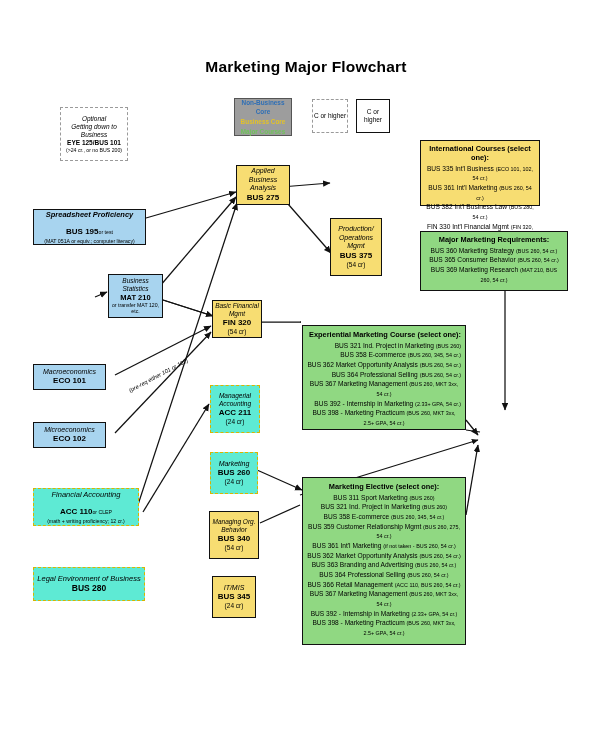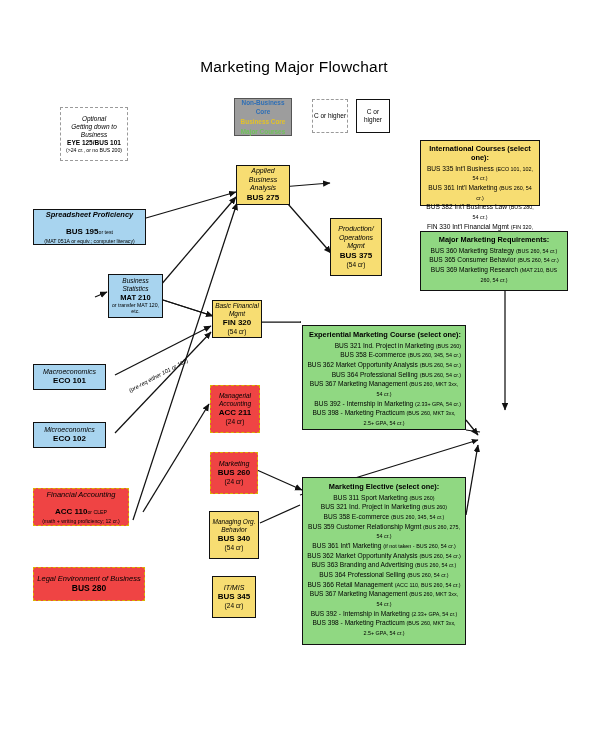--- a/index.html
+++ b/index.html
@@ -5,35 +5,35 @@
   html,body{margin:0;padding:0;background:#ffffff;}
   body{
     font-family:"Liberation Sans", sans-serif;
     width:600px;height:730px;position:relative;overflow:hidden;
     color:#000;
   }
   #canvas{position:absolute;left:0;top:0;width:600px;height:730px;}
   #svg-layer{position:absolute;left:0;top:0;width:600px;height:730px;}
 
   .title{
-    position:absolute;left:0;top:58px;width:588px;text-align:center;
-    font-size:15.5px;font-weight:normal;letter-spacing:.2px;
+    position:absolute;left:12px;top:58px;width:588px;text-align:center;
+    font-size:15.5px;font-weight:bold;letter-spacing:.2px;
   }
 
   .node{
     position:absolute;box-sizing:border-box;
     display:flex;flex-direction:column;align-items:center;justify-content:center;
     text-align:center;line-height:1.22;
   }
   
   .blue{background:#a8d4ef;border:1px solid #111;}
   .yellow{background:#f7dd72;border:1px solid #111;}
   .green{background:#90d882;border:1px solid #111;}
   .dash-gray{background:#ffffff;border:1px dashed #9a9a9a;}
-  .dash-yellow{background:#ef4444;border:1px dashed #d9b400;}
+  .dash-yellow{background:#5eead4;border:1px dashed #d9b400;}
   .plain{background:#ffffff;border:1px solid #111;}
   .gray{background:#9d9d9d;border:1px solid #555;}
 
   .ital{font-style:italic;}
   .bold{font-weight:bold;}
 
   .t6{font-size:6px;}
   .t65{font-size:6.5px;}
   .t7{font-size:7px;}
   .t75{font-size:7.5px;}
@@ -155,21 +155,21 @@
   <div class="node blue" style="left:33px;top:364px;width:73px;height:26px;">
     <span class="line ital t7">Macroeconomics</span>
     <span class="line bold t8">ECO 101</span>
   </div>
 
   <div class="node blue" style="left:33px;top:422px;width:73px;height:26px;">
     <span class="line ital t7">Microeconomics</span>
     <span class="line bold t8">ECO 102</span>
   </div>
 
-  <div class="node dash-yellow" style="left:33px;top:488px;width:96px;height:38px;padding:2px;">
+  <div class="node dash-yellow" style="left:33px;top:488px;width:106px;height:38px;padding:2px;">
     <span class="line ital t75">Financial Accounting</span>
     <span class="line">
       <span class="bold t8">ACC 110</span><span class="tiny">or CLEP</span>
     </span>
     <span class="line tiny">(math + writing proficiency; 12 cr.)</span>
   </div>
 
   <div class="node dash-yellow" style="left:33px;top:567px;width:112px;height:34px;padding:2px;">
     <span class="line ital t75">Legal Environment of Business</span>
     <span class="line bold t85">BUS 280</span>

